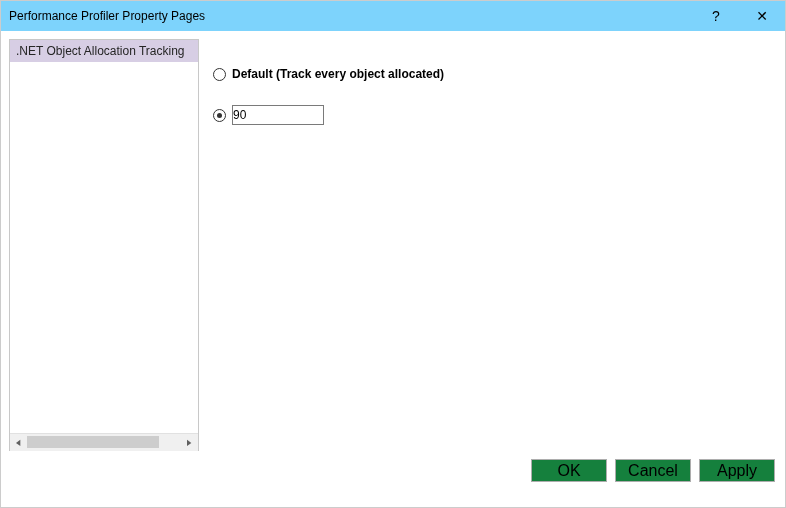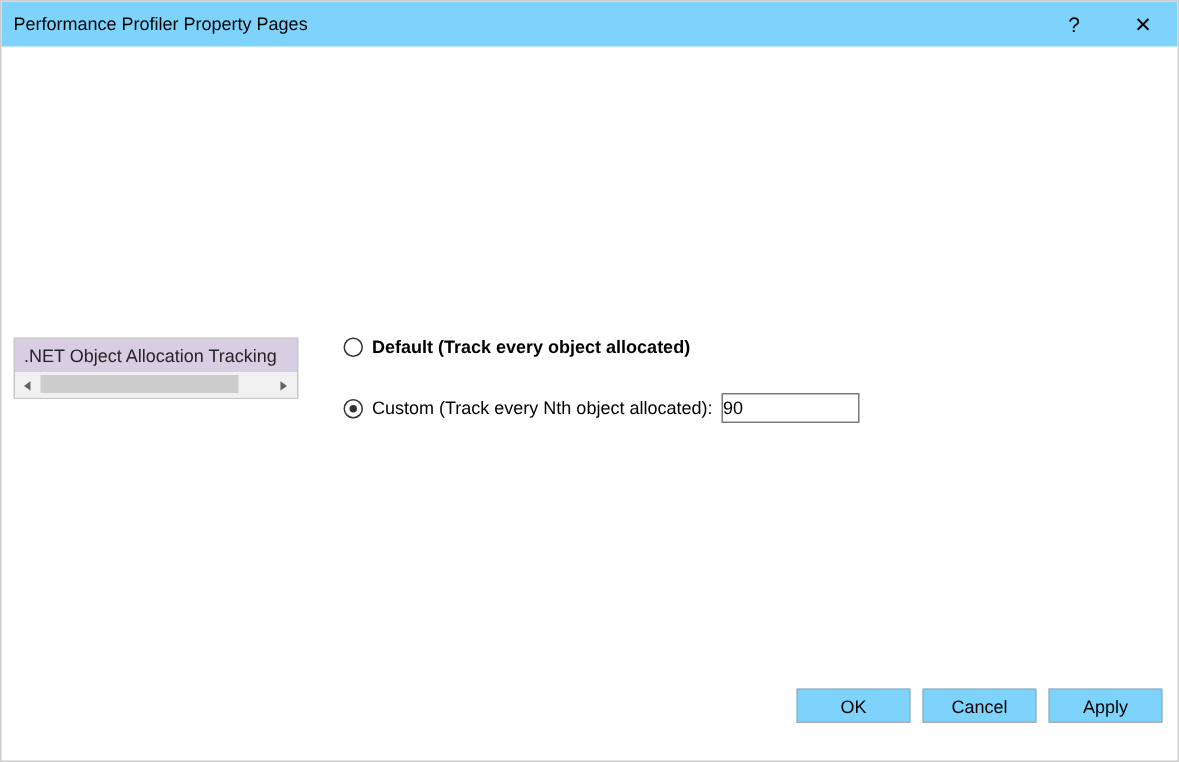--- a/index.html
+++ b/index.html
@@ -31,23 +31,22 @@
     display: flex;
     align-items: center;
     justify-content: center;
     color: #000;
   }
   .tb-help { font-size: 14px; }
   .tb-close { font-size: 14px; }
   .body {
     display: flex;
     padding: 8px;
-    gap: 16px;
+    gap: 0;
     height: 428px;
-    align-items: center;
   }
   .sidebar {
     width: 190px;
     border: 1px solid #c8c8c8;
     background: #fff;
     display: flex;
     flex-direction: column;
   }
   .sidebar-list {
     flex: 1;
@@ -146,23 +145,23 @@
     display: flex;
     justify-content: flex-end;
     gap: 8px;
     padding: 0 10px 10px 10px;
     height: 42px;
     align-items: flex-start;
   }
   .btn {
     min-width: 76px;
     height: 23px;
-    background: #7dd3fc;
+    background: #15803d;
     border: 1px solid #adadad;
-    font-size: 12px;
+    font-size: 16px;
     font-family: inherit;
     color: #000;
     padding: 0 12px;
     cursor: default;
   }
 </style>
 </head>
 <body>
 
 <div class="titlebar">
@@ -199,21 +198,20 @@
 
     <div class="radio-row">
       <span class="radio"></span>
       <span class="radio-label bold">Default (Track every object allocated)</span>
     </div>
 
     <div class="radio-row">
       <span class="radio">
           <span class="radio-dot"></span>
         </span>
-      <span class="radio-label">Custom (Track every Nth object allocated):</span>
       <input class="num-input" type="text" value="90" style="">
     </div>
   </div>
 </div>
 
 <div class="footer">
   <button class="btn">OK</button>
   <button class="btn">Cancel</button>
   <button class="btn">Apply</button>
 </div>

